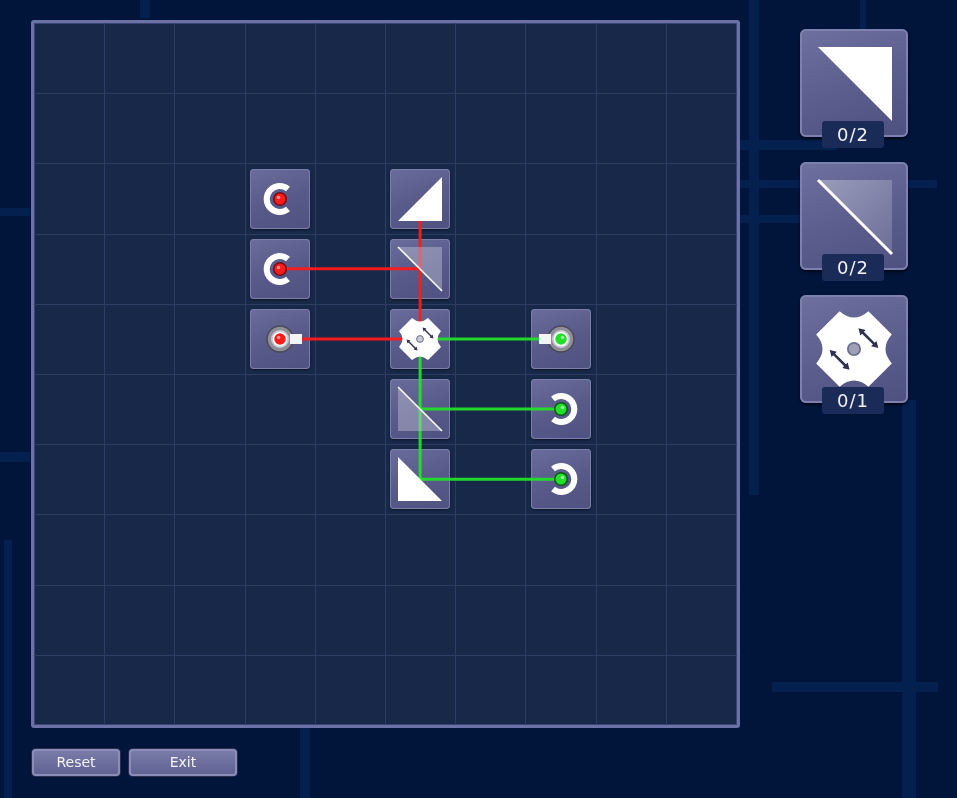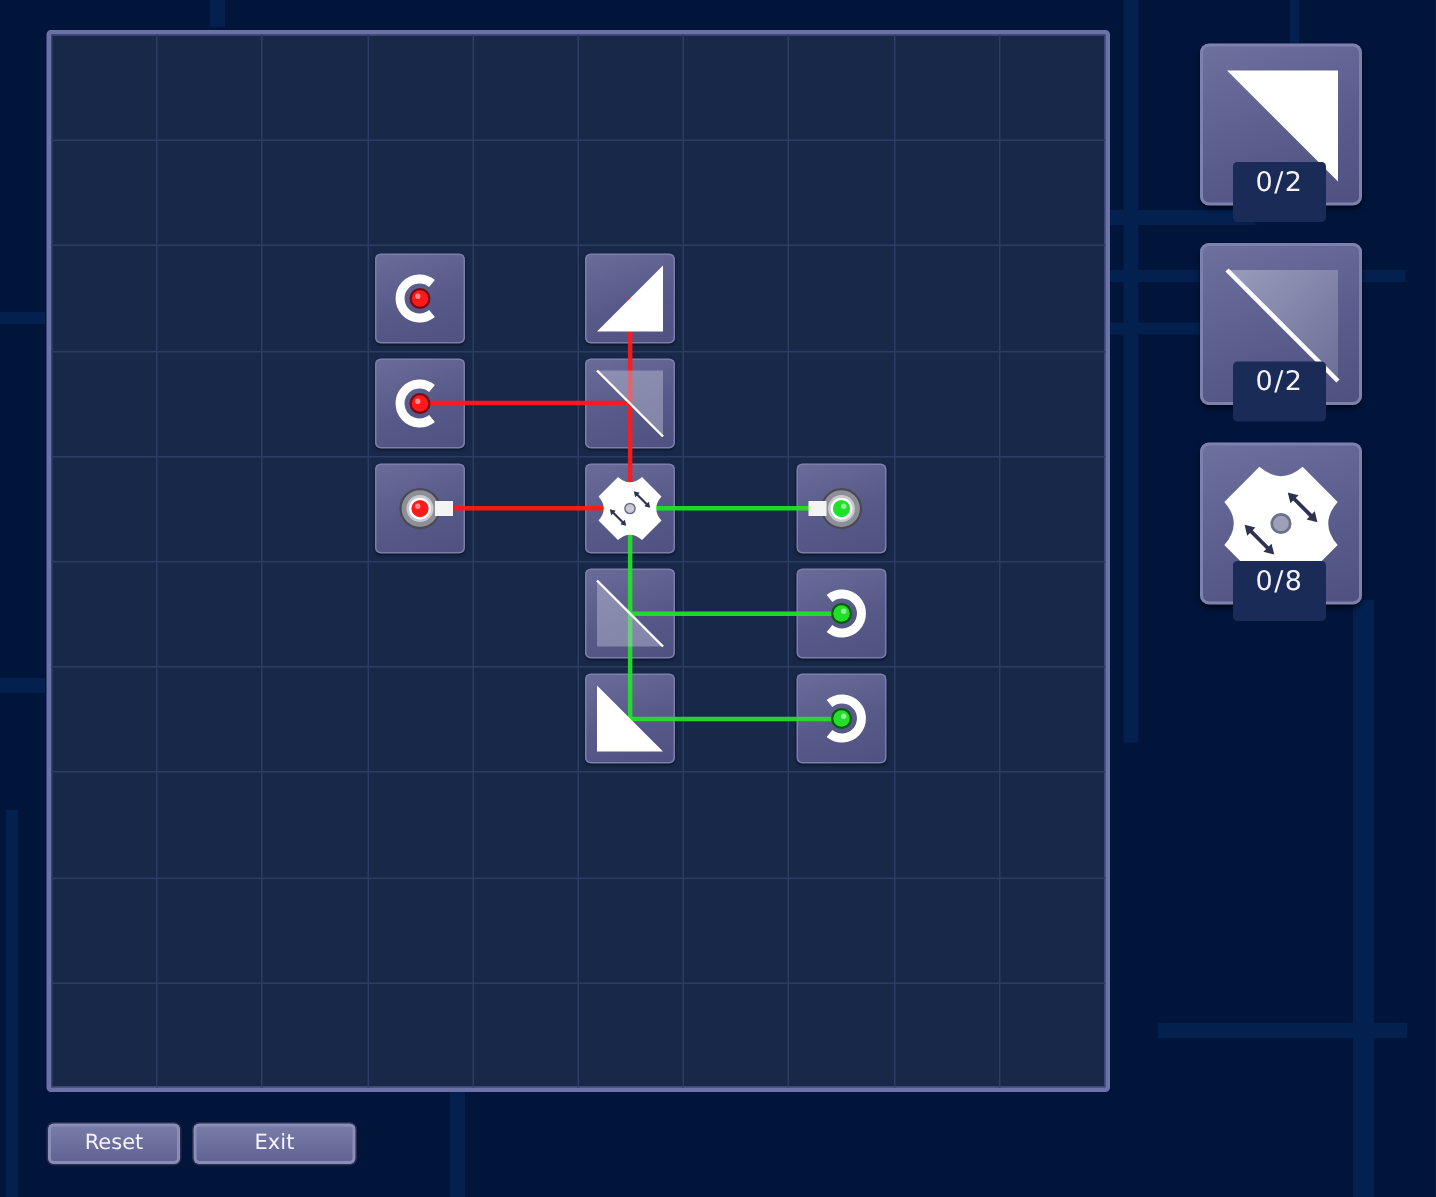--- a/index.html
+++ b/index.html
@@ -4,21 +4,21 @@
 <style>
   html,body{margin:0;padding:0;}
   body{width:957px;height:798px;position:relative;overflow:hidden;background:#01153b;font-family:"DejaVu Sans",sans-serif;}
   .bgline{position:absolute;background:#03204e;}
   #board{position:absolute;left:31px;top:20px;width:703px;height:702px;border:3px solid #6c72a6;border-radius:3px;background:#172849;box-shadow:inset 0 0 0 1px #3a4475;}
   .gl-v{position:absolute;top:0;width:1px;height:100%;background:#2c3c63;}
   .gl-h{position:absolute;left:0;height:1px;width:100%;background:#2c3c63;}
   .tile{position:absolute;width:60px;height:60px;border-radius:4px;background:linear-gradient(160deg,#6a6c9a 0%,#575a88 55%,#4f5280 100%);box-shadow:inset 0 0 0 1px #7b7eab,0 1px 2px rgba(0,0,0,.5);}
   svg.beams{position:absolute;left:0;top:0;pointer-events:none;}
   .inv{position:absolute;left:800px;width:108px;height:108px;border-radius:6px;background:linear-gradient(160deg,#6e709e 0%,#595c8b 60%,#4e5180 100%);box-shadow:inset 0 0 0 2px #7e81ae,0 2px 3px rgba(0,0,0,.6);}
-  .badge{position:absolute;left:22px;bottom:-11px;width:62px;height:40px;border-radius:3px;background:#1a2b57;color:#f2f2f8;font-size:18px;line-height:27px;text-align:center;letter-spacing:1px;}
+  .badge{position:absolute;left:22px;bottom:-11px;width:62px;height:27px;border-radius:3px;background:#1a2b57;color:#f2f2f8;font-size:18px;line-height:27px;text-align:center;letter-spacing:1px;}
   .btn{position:absolute;top:749px;height:27px;border-radius:4px;background:linear-gradient(#7b7da9,#5e6190);box-shadow:inset 0 0 0 2px #8a8db8,0 0 0 1px #2a2d4e;color:#f4f4fa;font-size:14px;line-height:27px;text-align:center;cursor:pointer;}
 </style>
 </head>
 <body>
 
 <div>
   <div class="bgline" style="left:0;top:208px;width:30px;height:8px;"></div>
   <div class="bgline" style="left:0;top:452px;width:30px;height:10px;"></div>
   <div class="bgline" style="left:4px;top:540px;width:8px;height:258px;"></div>
   <div class="bgline" style="left:749px;top:0;width:10px;height:495px;"></div>
@@ -177,18 +177,18 @@
     <svg width="108" height="108" viewBox="0 0 60 60">
       <path d="M22,9 Q30,16 38,9 L45,16 L51,22 Q44,30 51,38 L45,44 L38,51 Q30,44 22,51 L15,44 L9,38 Q16,30 9,22 L15,16 Z" fill="#fff"></path>
       <circle cx="30" cy="30" r="3.4" fill="#9ea0b8" stroke="#6c6f8c" stroke-width="1"></circle>
       <line x1="34" y1="20" x2="42" y2="28" stroke="#2e3150" stroke-width="1.4"></line>
       <polygon points="32.5,18.5 36.5,19.5 33.5,22.5" fill="#2e3150"></polygon>
       <polygon points="43.5,29.5 39.5,28.5 42.5,25.5" fill="#2e3150"></polygon>
       <line x1="18" y1="32" x2="26" y2="40" stroke="#2e3150" stroke-width="1.4"></line>
       <polygon points="16.5,30.5 20.5,31.5 17.5,34.5" fill="#2e3150"></polygon>
       <polygon points="27.5,41.5 23.5,40.5 26.5,37.5" fill="#2e3150"></polygon>
     </svg>
-    <div class="badge">0/8</div>
+    <div class="badge">0/1</div>
   </div>
 </div>
 
 <div class="btn" style="left:32px;width:88px;">Reset</div>
 <div class="btn" style="left:129px;width:108px;">Exit</div>
 
 </body></html>

